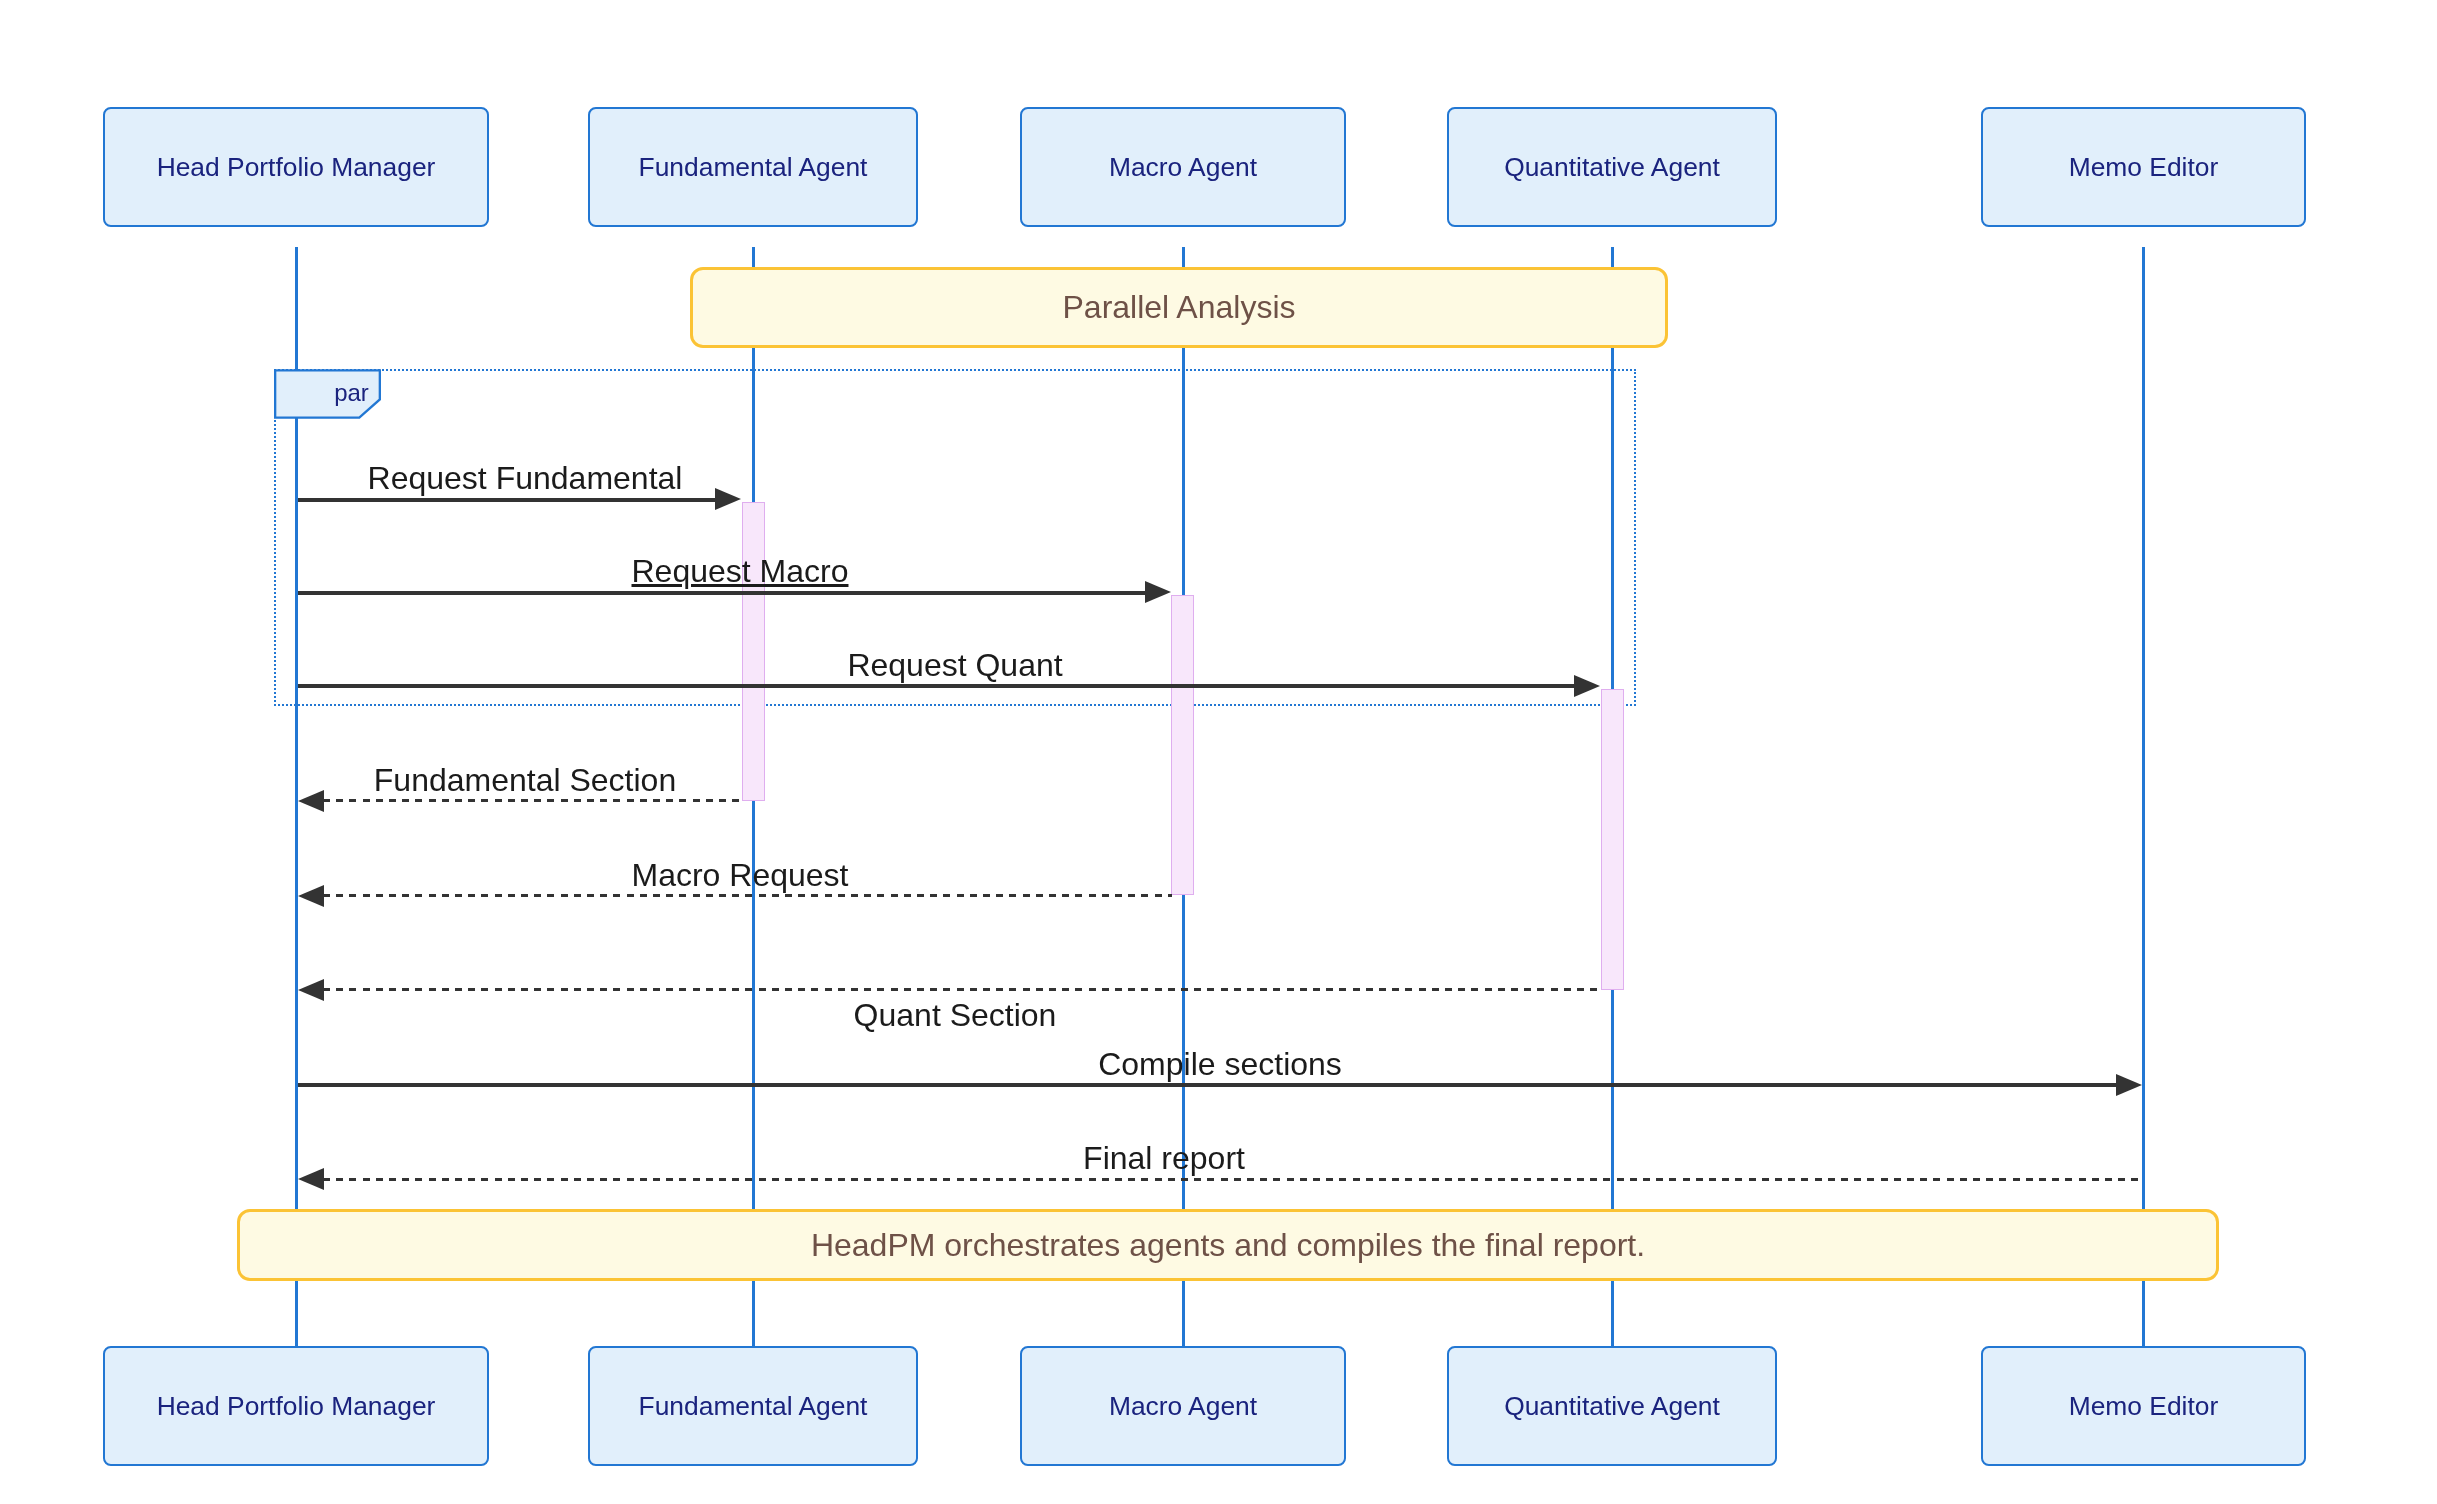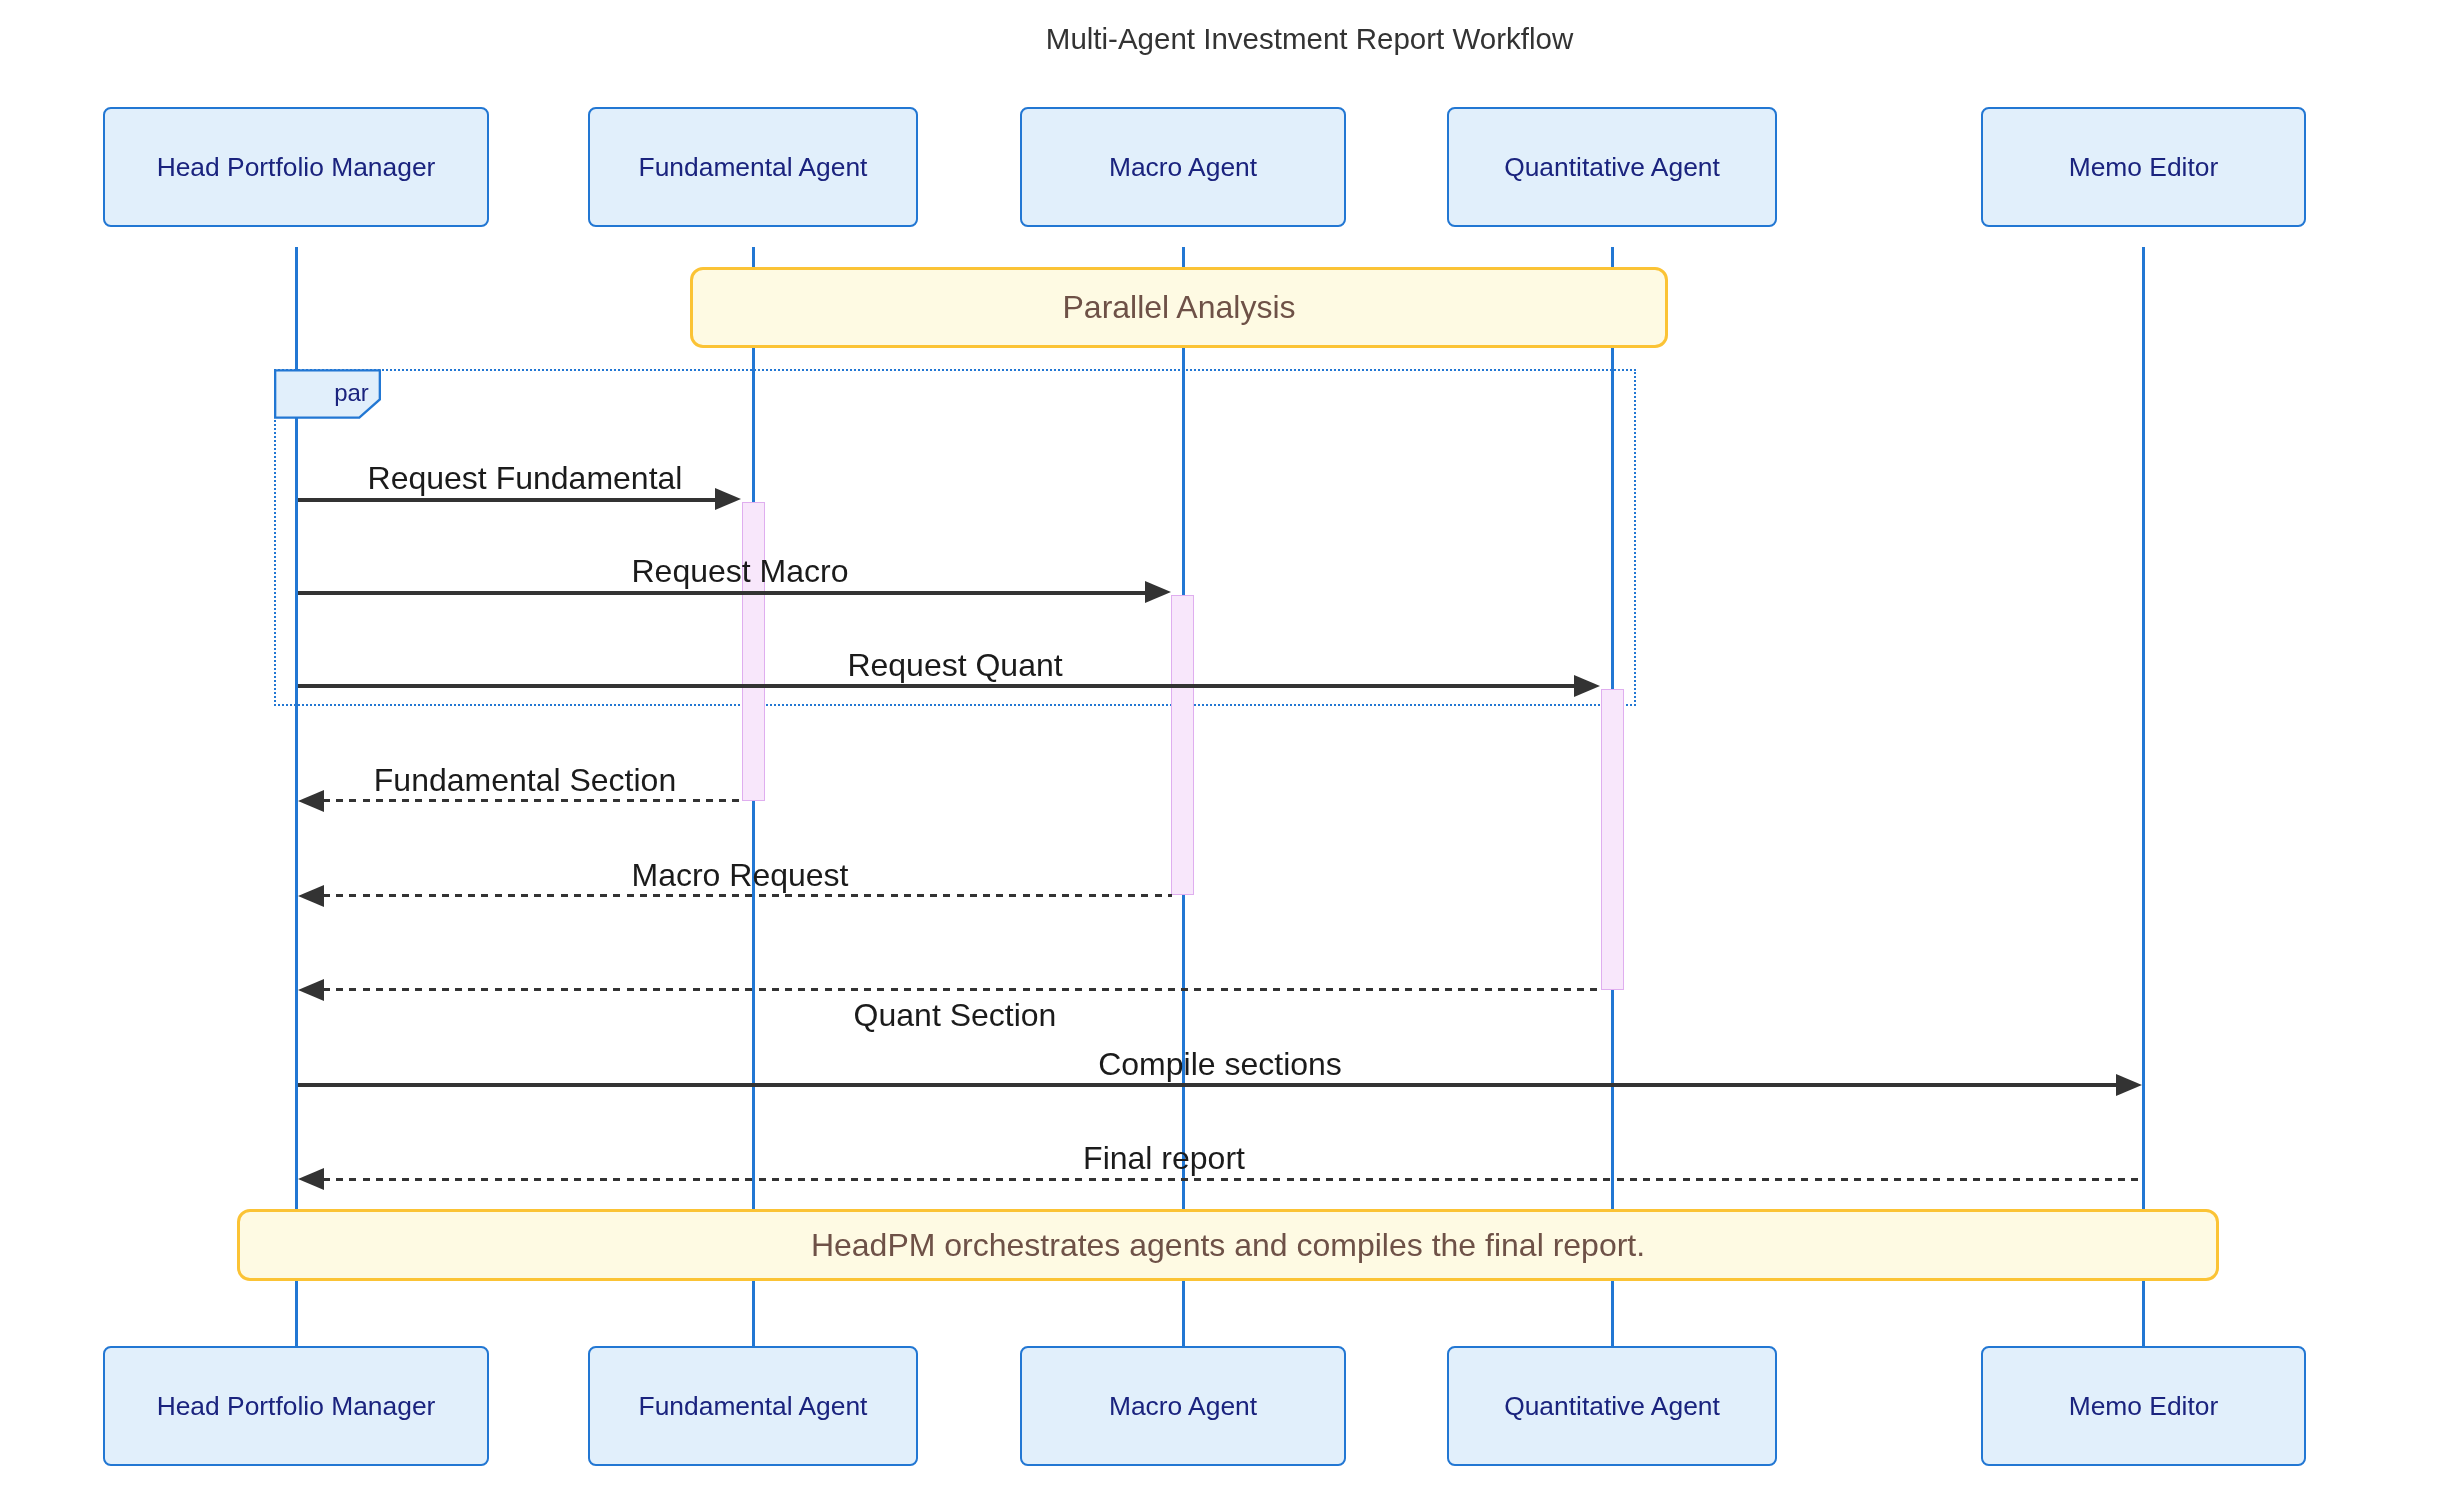--- a/index.html
+++ b/index.html
@@ -58,21 +58,20 @@
     position:absolute;width:0;height:0;
     border-top:11px solid transparent;border-bottom:11px solid transparent;
     border-right:26.4px solid var(--message_line);
   }
 </style>
 </head>
 <body>
 
 <div class="canvas">
 
-  <div class="title" style="left:921px;top:22px;width:777px;">Multi-Agent Investment Report Workflow</div>
 
   <div class="lifeline" style="left:295px;top:247px;height:1099px;"></div>
   <div class="lifeline" style="left:752px;top:247px;height:1099px;"></div>
   <div class="lifeline" style="left:1182px;top:247px;height:1099px;"></div>
   <div class="lifeline" style="left:1611px;top:247px;height:1099px;"></div>
   <div class="lifeline" style="left:2142px;top:247px;height:1099px;"></div>
 
   <div class="actor-box" style="left:103px;top:107px;width:386px;">Head Portfolio Manager</div>
   <div class="actor-box" style="left:588px;top:107px;width:330px;">Fundamental Agent</div>
   <div class="actor-box" style="left:1020px;top:107px;width:326px;">Macro Agent</div>
@@ -91,21 +90,21 @@
   <div class="activation" style="left:1171px;top:595px;height:300px;"></div>
   <div class="activation" style="left:1601px;top:689px;height:301px;"></div>
 
   <div>
     <div class="msg-label" style="left:253px;top:460px;">Request Fundamental</div>
     <div class="msg-line solid" style="left:298px;top:498px;width:417px;"></div>
     <div class="arrow-right" style="left:715px;top:488px;"></div>
   </div>
 
   <div>
-    <div class="msg-label" style="left:468px;top:553px;">Request Macro</div>
+    <div class="msg-label" style="left:468px;top:553px;text-decoration:underline;">Request Macro</div>
     <div class="msg-line solid" style="left:298px;top:591px;width:847px;"></div>
     <div class="arrow-right" style="left:1145px;top:581px;"></div>
   </div>
 
   <div>
     <div class="msg-label" style="left:683px;top:647px;">Request Quant</div>
     <div class="msg-line solid" style="left:298px;top:684px;width:1276px;"></div>
     <div class="arrow-right" style="left:1574px;top:675px;"></div>
   </div>
 

